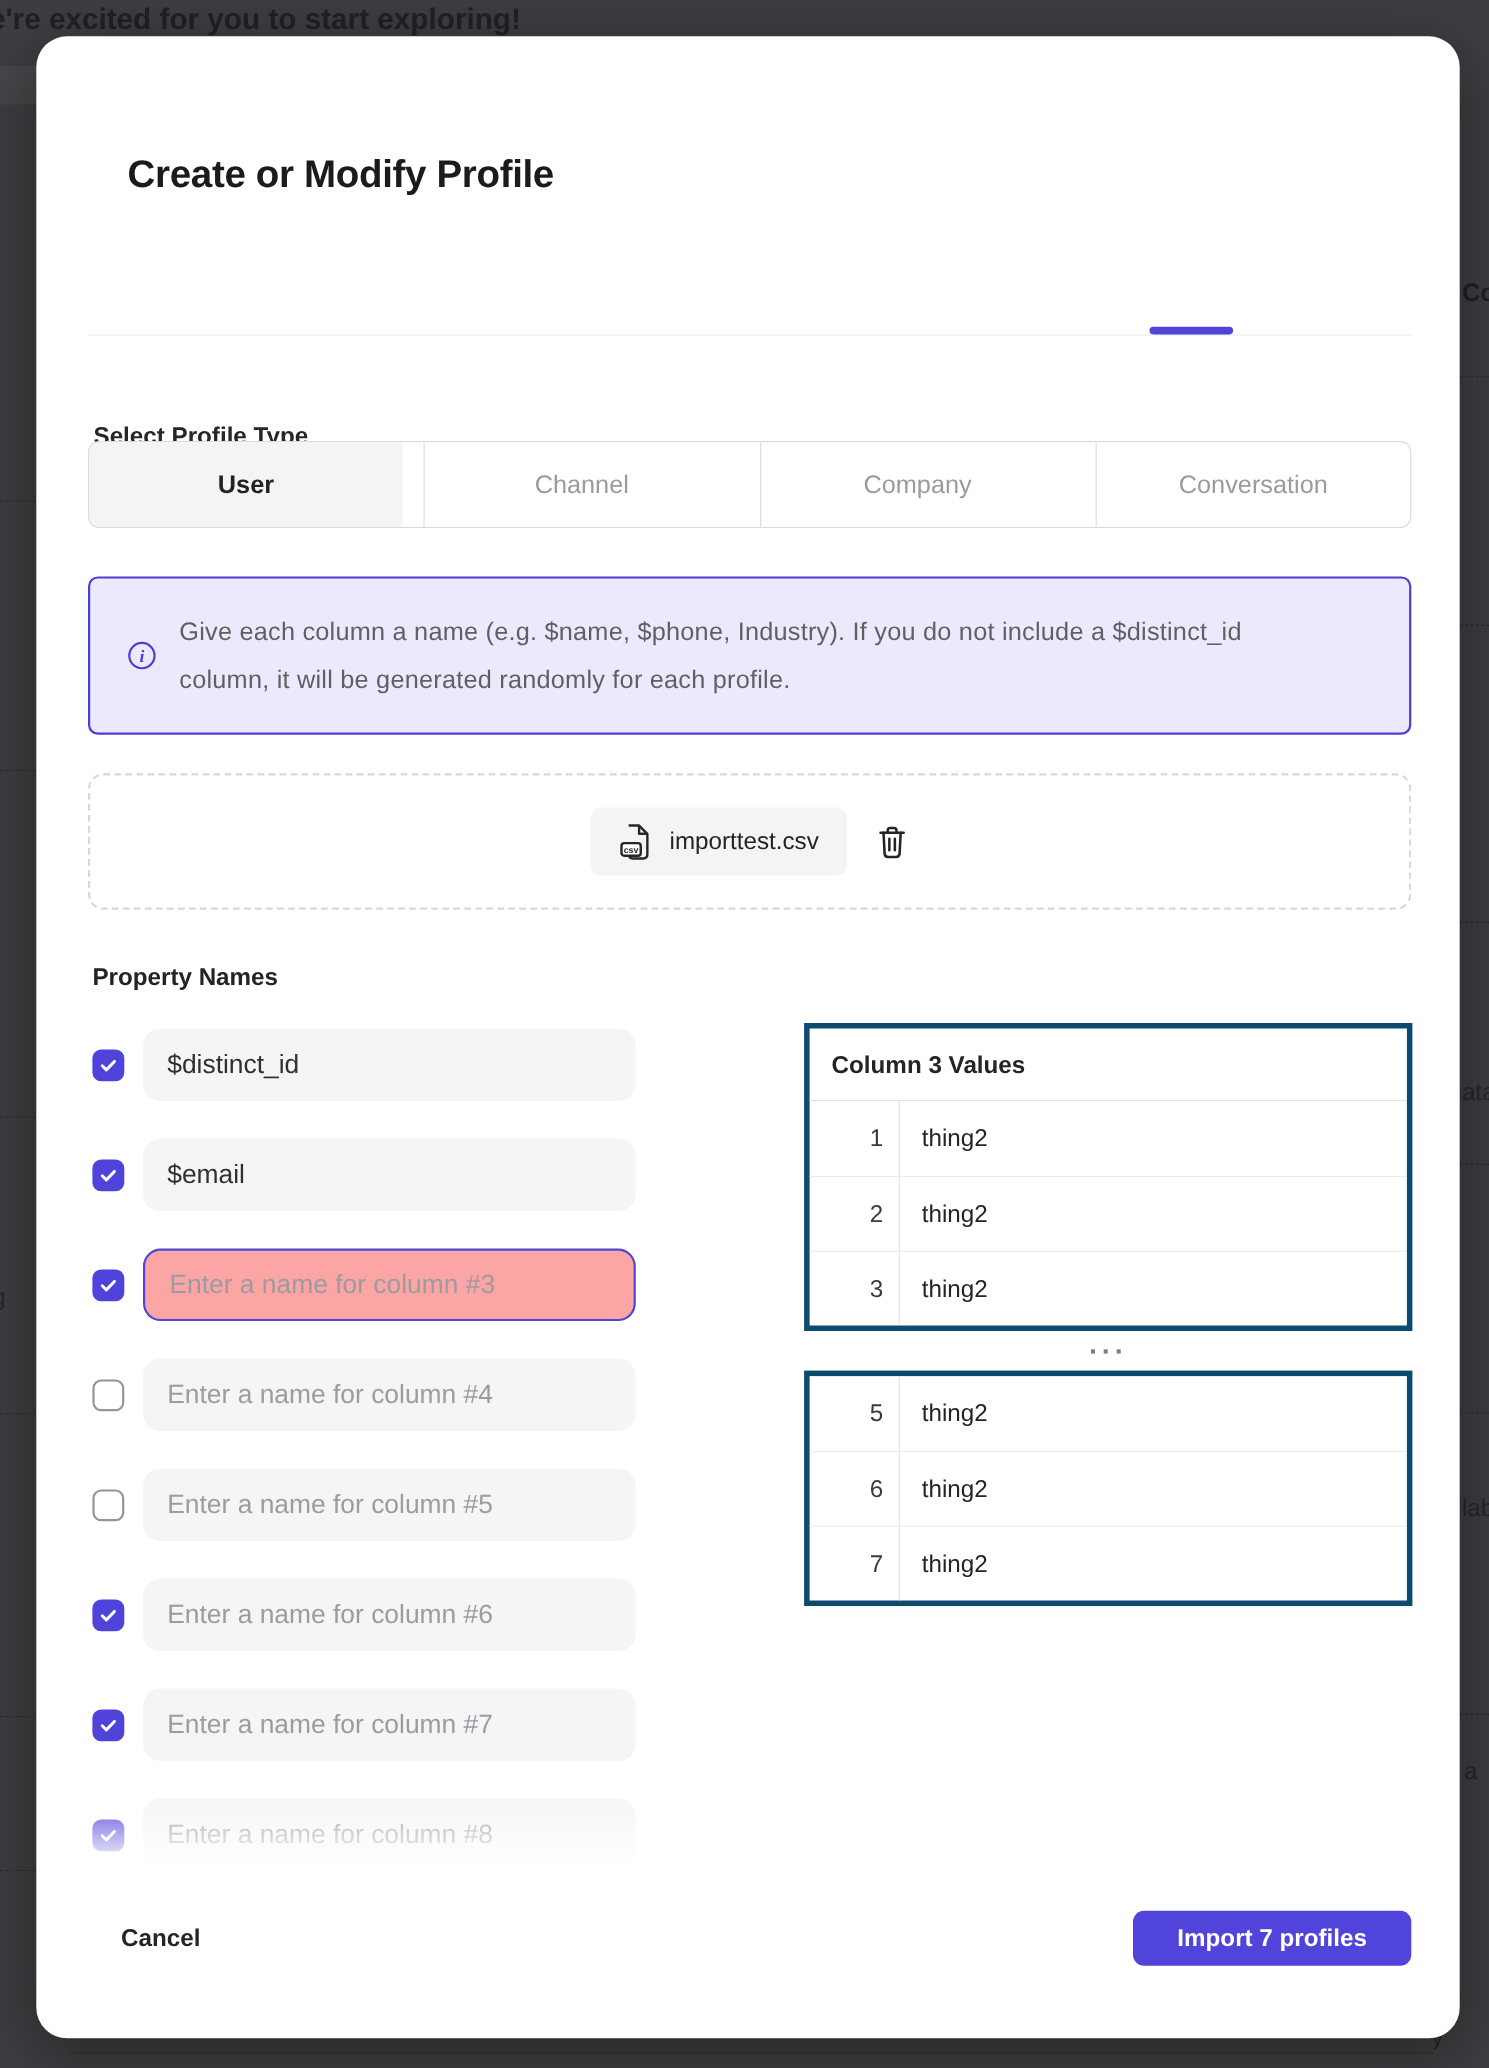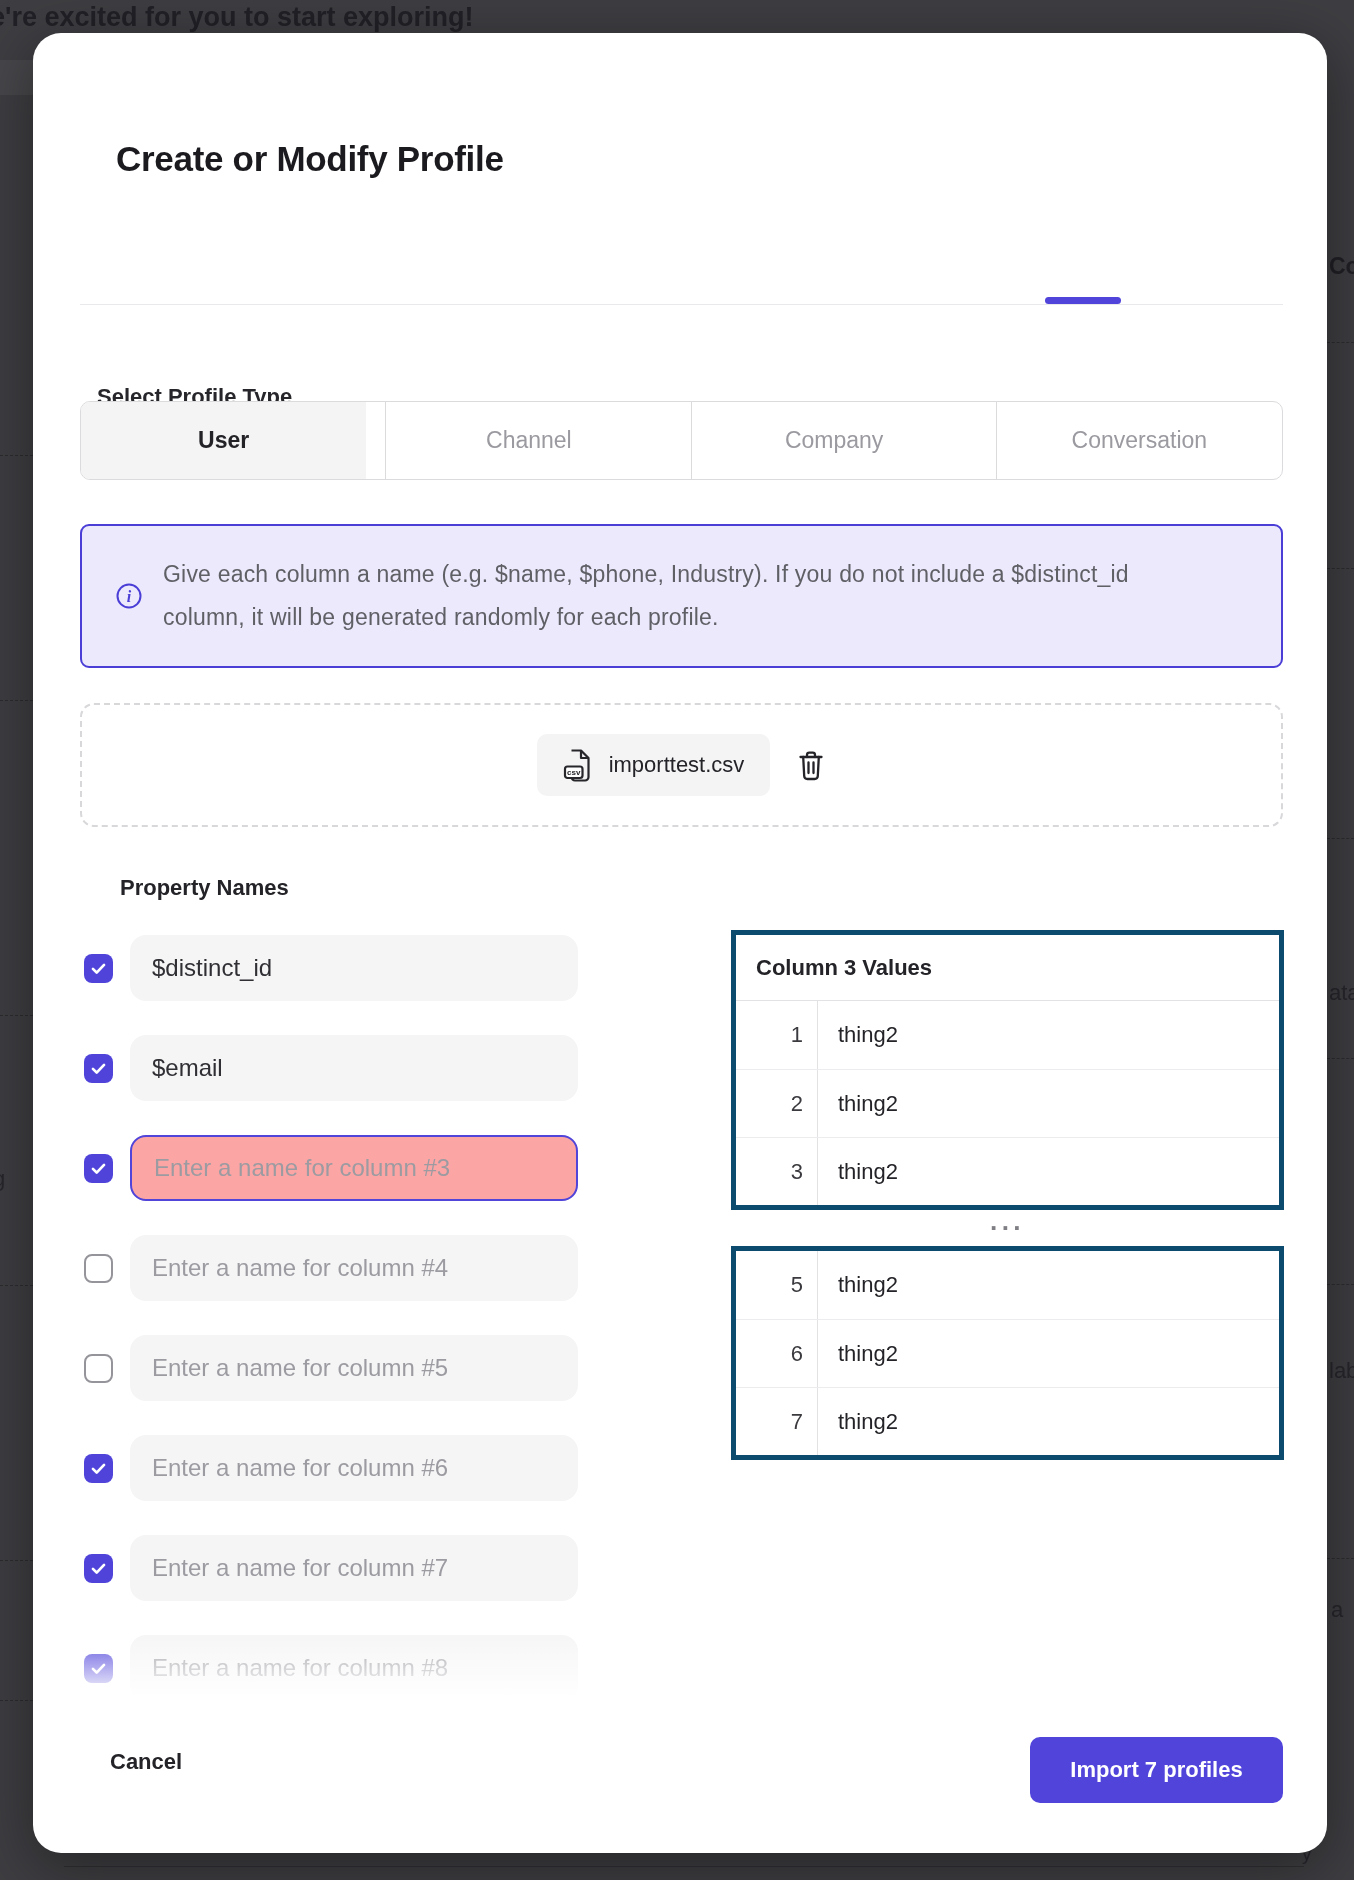--- a/index.html
+++ b/index.html
@@ -21,42 +21,42 @@
   .abs { position:absolute; }
 
   .title { left:48px; top:106px; font-size:35px; font-weight:700; color:#1b1b1f; letter-spacing:-.3px;margin-left:35px; }
 
   .tabs { left:47px; top:185px; width:1203px; height:50px; display:flex; }
   .tab { flex:1; text-align:center; font-size:23px; font-weight:700; color:#8f8f95; cursor:pointer; padding-top:8px; }
   .tab.active { color:#4c3fe4; }
   .tabs-divider { left:47px; top:271px; width:1203px; height:1px; background:#e9e9ec; }
   .tab-underline { left:1012px; top:264px; width:76px; height:7px; border-radius:4px; background:#5044db; }
 
-  .section-label { left:64px; top:351px; font-size:22px; font-weight:700; color:#26262b; }
+  .section-label { left:52px; top:351px; font-size:22px; font-weight:700; color:#26262b; }
 
   .segmented { left:47px; top:368px; width:1203px; height:79px; border:1px solid #dbdbde;
     border-radius:10px; display:flex; overflow:hidden; background:#fff;gap:19px; }
   .segment { flex:1; display:flex; align-items:center; justify-content:center;
     font-size:23px; color:#9a9aa0; border-left:1px solid #dbdbde; cursor:pointer; }
   .segment:first-child { border-left:none; }
   .segment.active { background:#f4f4f5; color:#222227; font-weight:700; }
 
   .info-box { left:47px; top:491px; width:1203px; height:144px; background:#ebe9fb;
     border:2px solid #4a3ed7; border-radius:9px; display:flex; align-items:center;
     padding-left:33px; gap:20px; }
   .info-text { font-size:23px; color:#5f5f66; line-height:43px; max-width:1000px; letter-spacing:.2px; }
 
   .upload-box { left:47px; top:670px; width:1203px; height:124px; border:2px dashed #d8d8db;
     border-radius:14px; display:flex; align-items:center; justify-content:center; gap:26px; }
   .file-chip { display:flex; align-items:center; gap:15px; background:#f4f4f5; border-radius:10px;
     height:62px; padding:0 26px; cursor:pointer; }
   .chip-name { font-size:22px; color:#232328; }
   .icon-btn { cursor:pointer; display:flex; align-items:center; }
 
-  .prop-label { left:51px; top:842px; font-size:22px; font-weight:700; color:#232328;margin-left:36px; }
+  .prop-label { left:51px; top:842px; font-size:22px; font-weight:700; color:#232328; }
 
   .prop-row { position:absolute; left:51px; width:494px; height:66px; display:flex;
     align-items:center; gap:17px; }
   .checkbox { width:29px; height:29px; border-radius:8px; flex:0 0 auto; display:flex;
     align-items:center; justify-content:center; cursor:pointer; }
   .checkbox.checked { background:#4f43da; }
   .checkbox.unchecked { background:#fff; border:2.5px solid #94949a; }
   .prop-input { flex:1; height:66px; background:#f5f5f6; border:none; border-radius:16px;
     padding:0 22px; font-family:"Liberation Sans",sans-serif; font-size:24px; color:#2f2f34; outline:none; min-width:0; }
   .prop-input::placeholder { color:#9b9ba1; }
@@ -69,21 +69,21 @@
     border-bottom:1px solid #e2e2e5; font-size:22px; font-weight:700; color:#232328; }
   .trow { display:flex; height:68px; border-top:1px solid #ececee; }
   .tbl-body .trow:first-child { border-top:none; }
   .tnum { width:82px; border-right:1px solid #e2e2e5; display:flex; align-items:center;
     justify-content:flex-end; padding-right:14px; font-size:22px; color:#3a3a3f; }
   .tval { flex:1; display:flex; align-items:center; padding-left:20px; font-size:22px; color:#232328; }
   .ellipsis { left:698px; top:1180px; width:553px; text-align:center; font-size:26px;
     font-weight:700; letter-spacing:3px; color:#7e7e84; }
 
   .cancel-btn { left:77px; top:1716px; font-size:22px; font-weight:700; color:#232328; cursor:pointer; }
-  .submit-btn { left:997px; top:1704px; width:253px; height:66px; background:#5044db;
+  .submit-btn { left:997px; top:1704px; width:253px; height:50px; background:#5044db;
     border-radius:10px; display:flex; align-items:center; justify-content:center;
     color:#fff; font-size:22px; font-weight:700; cursor:pointer; border:none; }
 </style>
 </head>
 <body>
 
 <div class="page">
 
   <div class="frag" style="left:-10px; top:2px; font-size:27px; font-weight:700; color:#202026;">e're excited for you to start exploring!</div>
   <div class="frag" style="left:1329px; top:253px; font-size:23px; font-weight:700; color:#202025;">Col</div>

